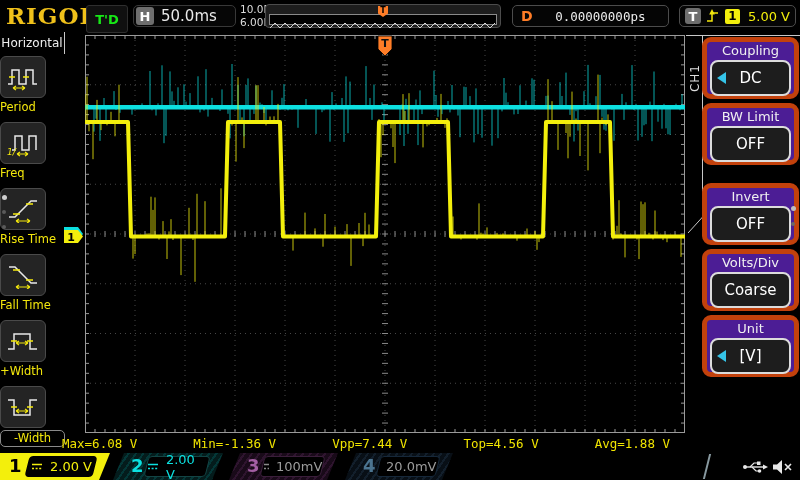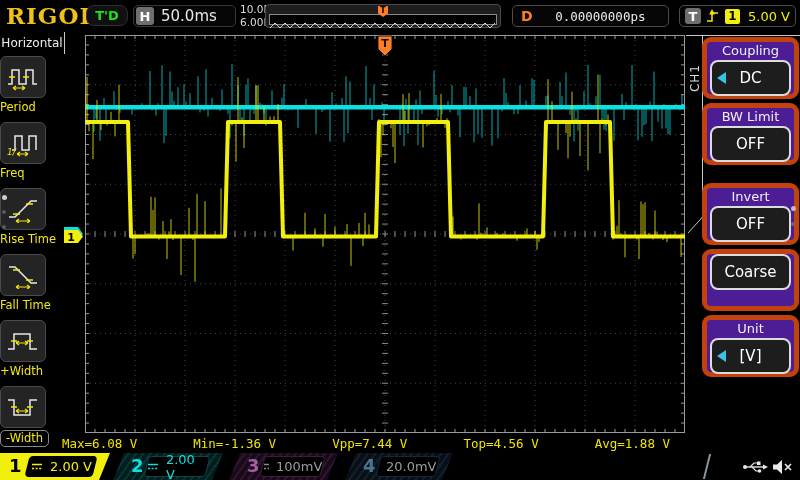--- a/index.html
+++ b/index.html
@@ -8,22 +8,22 @@
   }
   *{margin:0;padding:0;box-sizing:border-box;}
   html,body{width:800px;height:480px;background:#000;overflow:hidden;
     font-family:"DejaVu Sans",sans-serif;position:relative;}
   .flexc{display:flex;align-items:center;justify-content:center;}
 
   
   #topbar{position:absolute;left:0;top:0;width:800px;height:32px;background:#000;}
   .logo{position:absolute;left:6px;top:2px;font-family:"DejaVu Serif",serif;font-weight:bold;
     font-size:23px;color:var(--logo);letter-spacing:1px;}
-  .td-box{position:absolute;left:86px;top:5px;width:42px;height:21px;background:#101010;
-    border:1px solid #2e2e2e;border-radius:8px;color:var(--green);font-weight:bold;font-size:13px;}
+  .td-box{position:absolute;left:86px;top:5px;width:42px;height:28px;background:#101010;
+    border:1px solid #2e2e2e;border-radius:3px;color:var(--green);font-weight:bold;font-size:13px;}
   .h-box{position:absolute;left:133px;top:5px;width:103px;height:22px;background:#060606;
     border:1px solid #383838;border-radius:5px;display:flex;align-items:center;gap:7px;padding:0 2px;}
   .grey-badge{width:18px;height:18px;background:#6e6e6e;border-radius:3px;color:#fff;
     font-weight:bold;font-size:13px;display:flex;align-items:center;justify-content:center;flex:none;}
   .h-val{color:#e8e8e8;font-size:15px;text-align:right;}
   .rates{position:absolute;left:240px;top:3px;color:#ddd;font-size:10.5px;line-height:13px;white-space:nowrap;}
   .preview{position:absolute;left:265px;top:4px;width:236px;height:24px;background:#1d1d1d;
     border:1px solid #4c4c4c;border-radius:4px;}
   .pv-inner{position:absolute;left:3px;right:3px;bottom:2px;height:11px;background:#000;border:1px solid #8a8a8a;}
   .pv-flag{position:absolute;left:50%;top:1px;margin-left:-5px;width:10px;height:11px;background:var(--orange);
@@ -41,21 +41,21 @@
   .t-level{color:var(--ch1);font-size:13px;margin-left:auto;}
 
   
   #left-menu{position:absolute;left:0;top:32px;width:62px;height:421px;background:#000;}
   .lm-title{width:65px;height:22px;color:#eee;font-size:12px;display:flex;align-items:center;
     justify-content:center;border-right:1px solid #c8c8c8;}
   .lm-item{height:66px;display:flex;flex-direction:column;align-items:flex-start;}
   .lm-btn{width:46px;height:42px;background:#242424;border:1px solid #4a4a4a;border-radius:6px;
     display:flex;align-items:center;justify-content:center;margin-top:2px;}
   .lm-label{color:#f3e70c;font-size:11.5px;margin-top:2px;white-space:nowrap;}
-  .lm-item.boxed .lm-label{border:1px solid #8a8a8a;border-radius:5px;padding:0 5px;line-height:15px;}
+  .lm-item.boxed .lm-label{border:1px solid #8a8a8a;border-radius:5px;padding:0 13px;line-height:15px;}
   .page-dot{position:absolute;border-radius:50%;}
 
   
   #screen{position:absolute;left:85px;top:35px;width:600px;height:398px;background:#000;}
   #ch1-marker{position:absolute;left:64px;top:226px;}
 
   
   #meas-row{position:absolute;left:62px;top:436px;width:608px;display:flex;justify-content:space-between;
     color:var(--meas);font-family:"DejaVu Sans Mono",monospace;font-size:12.5px;}
 
@@ -589,20 +589,21 @@
       <span>OFF</span>
     </div>
   </div>
   <div class="rm-item gap">
     <div class="rm-title">Invert</div>
     <div class="rm-value">
       <span>OFF</span>
     </div>
   </div>
   <div class="rm-item">
+    <div class="rm-title">Volts/Div</div>
     <div class="rm-value">
       <span>Coarse</span>
     </div>
   </div>
   <div class="rm-item">
     <div class="rm-title">Unit</div>
     <div class="rm-value">
       <span class="tri"></span>
       <span>[V]</span>
     </div>

